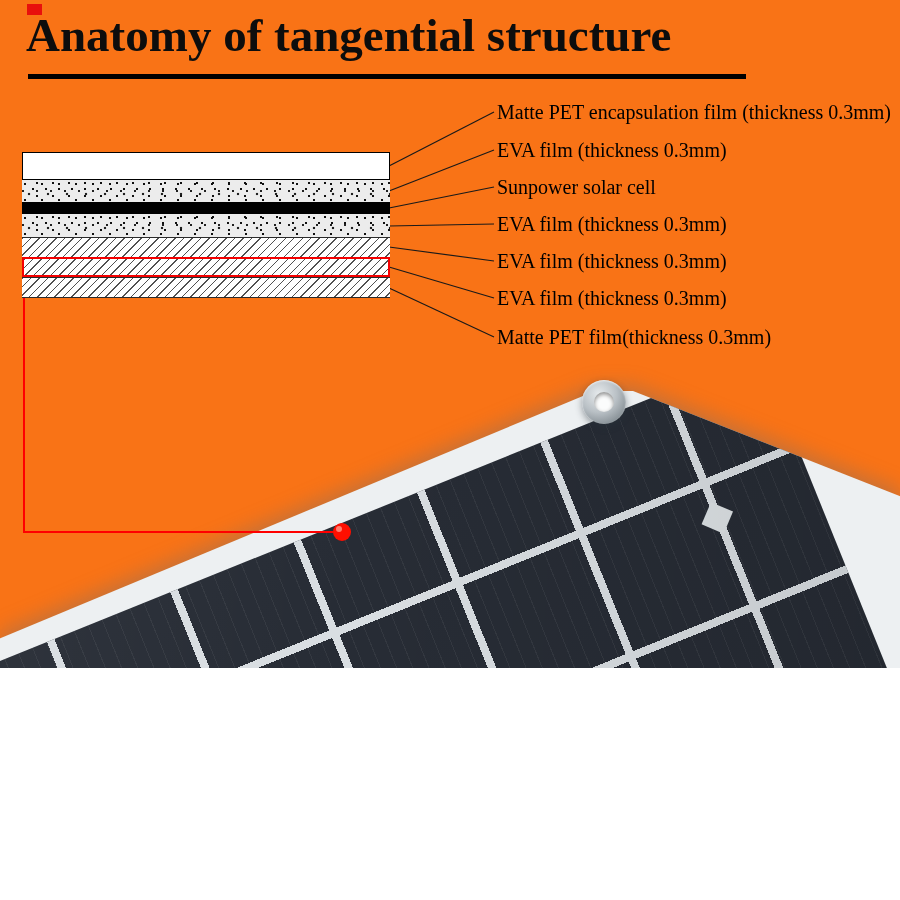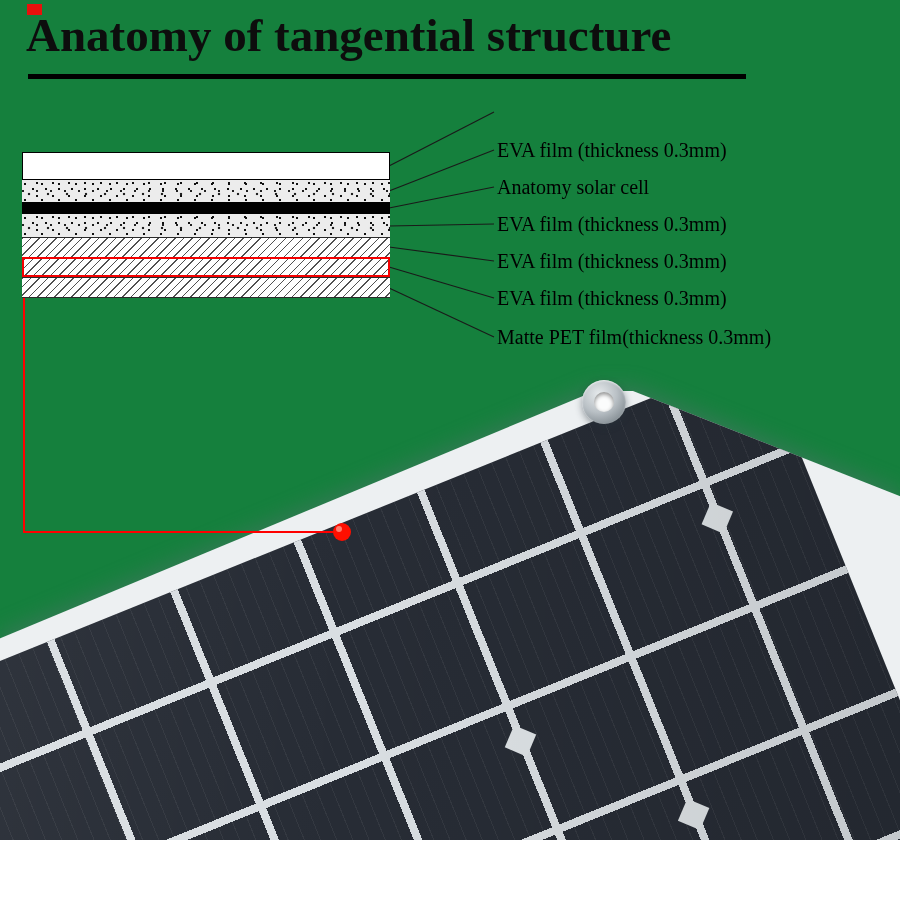--- a/index.html
+++ b/index.html
@@ -1,18 +1,18 @@
 <!DOCTYPE html>
 <html><head>
 <meta charset="utf-8">
 <style>
   * { margin:0; padding:0; box-sizing:border-box; }
   html,body { background:#ffffff; }
   .stage {
-    position:relative; width:900px; height:840px; background:#15803d;
+    position:relative; width:900px; height:668px; background:#f97316;
     overflow:hidden; font-family:"Liberation Serif", serif; color:#000;text-decoration:underline;
   }
 
   
   .title {
     position:absolute; left:26px; top:8px; z-index:7;
     font-size:47px; font-weight:700; white-space:nowrap; color:#0d0d0d;
   }
   .title-underline {
     position:absolute; left:28px; top:74px; width:718px; height:5px;
@@ -110,22 +110,23 @@
   <div class="stack">
     <div class="layer l-white"></div>
     <div class="layer l-speckle"></div>
     <div class="layer l-black"></div>
     <div class="layer l-speckle tall"></div>
     <div class="layer l-hatch"></div>
     <div class="layer l-hatch l-red"></div>
     <div class="layer l-hatch last"></div>
   </div>
 
+  <div class="lbl lbl-1">Matte PET encapsulation film (thickness 0.3mm)</div>
   <div class="lbl lbl-2">EVA film (thickness 0.3mm)</div>
-  <div class="lbl lbl-3">Anatomy solar cell</div>
+  <div class="lbl lbl-3">Sunpower solar cell</div>
   <div class="lbl lbl-4">EVA film (thickness 0.3mm)</div>
   <div class="lbl lbl-5">EVA film (thickness 0.3mm)</div>
   <div class="lbl lbl-6">EVA film (thickness 0.3mm)</div>
   <div class="lbl lbl-7">Matte PET film(thickness 0.3mm)</div>
 
   <svg class="lines" width="900" height="560" viewBox="0 0 900 560">
     <line x1="389" y1="166" x2="494" y2="112" stroke="#1a1a1a" stroke-width="1.2"></line>
     <line x1="389" y1="191" x2="494" y2="150" stroke="#1a1a1a" stroke-width="1.2"></line>
     <line x1="389" y1="208" x2="494" y2="187" stroke="#1a1a1a" stroke-width="1.2"></line>
     <line x1="389" y1="226" x2="494" y2="224" stroke="#1a1a1a" stroke-width="1.2"></line>

